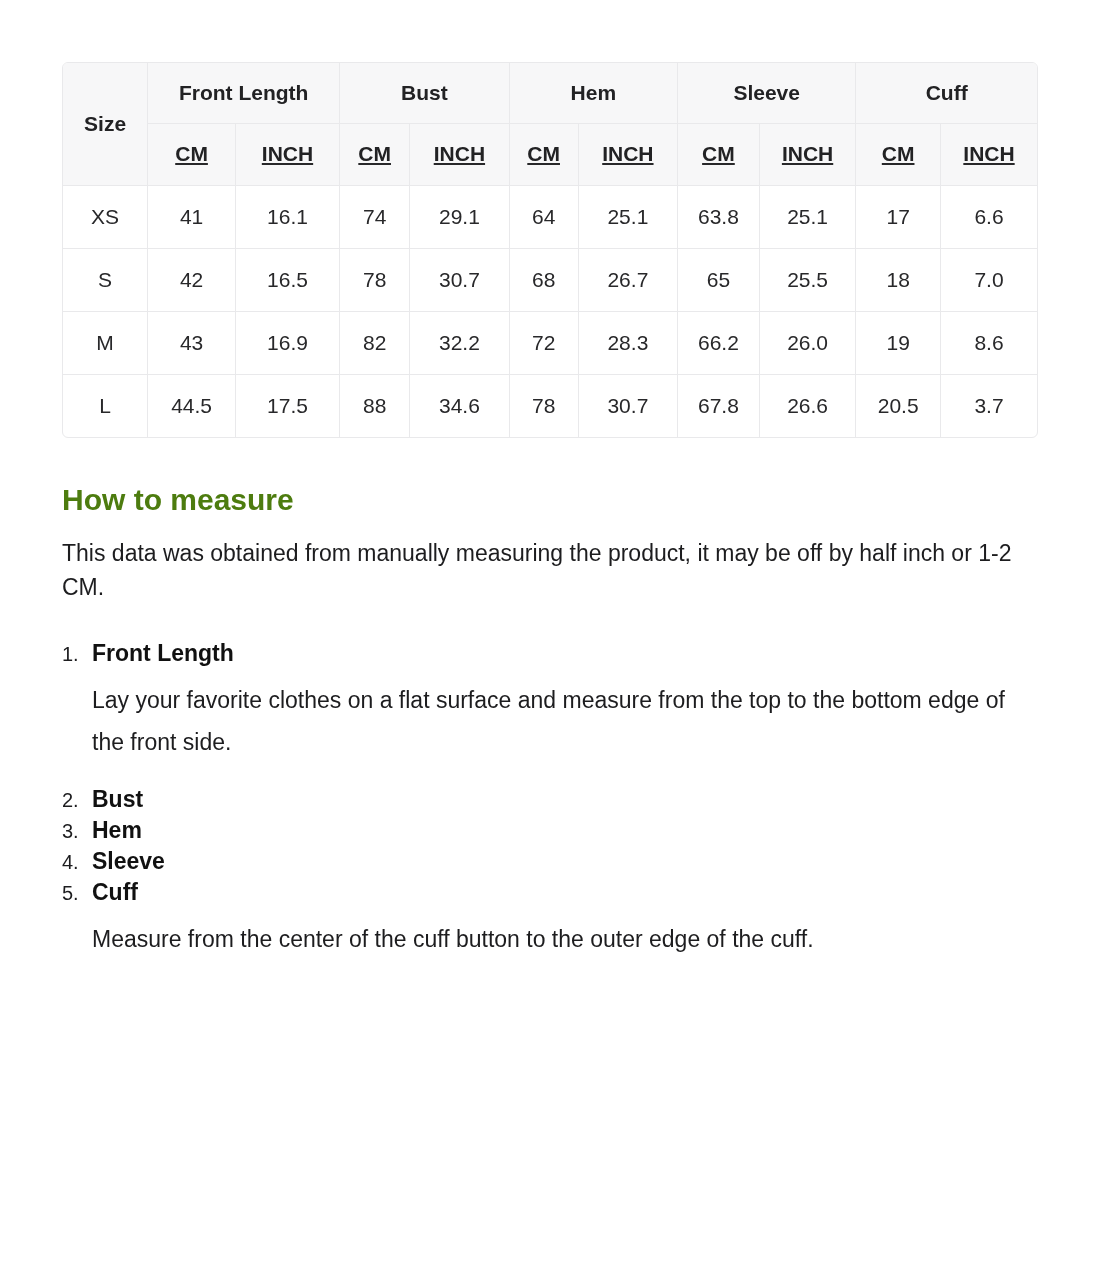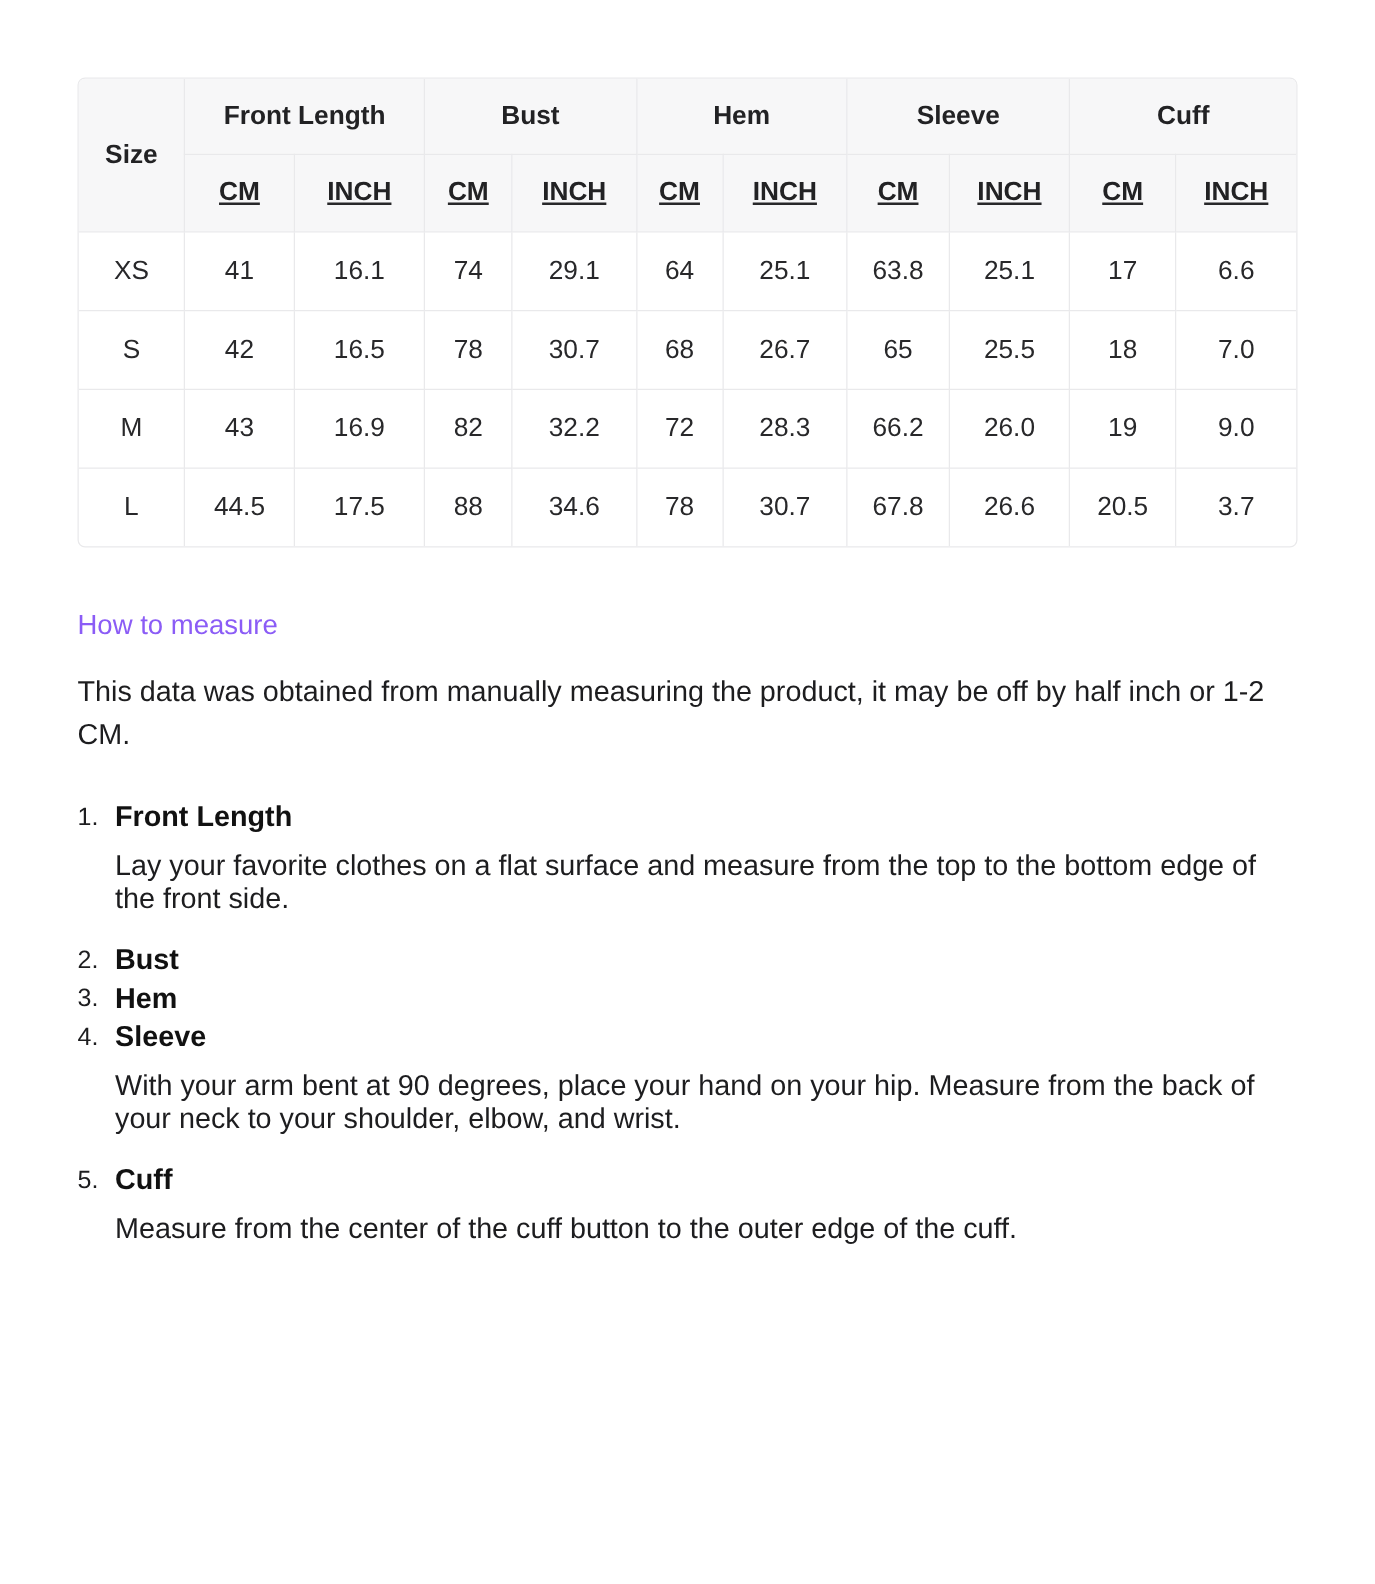--- a/index.html
+++ b/index.html
@@ -55,23 +55,23 @@
   col.c-bu-in { width: 10.2%; }
   col.c-he-cm { width: 7.1%; }
   col.c-he-in { width: 10.2%; }
   col.c-sl-cm { width: 8.4%; }
   col.c-sl-in { width: 9.9%; }
   col.c-cu-cm { width: 8.7%; }
   col.c-cu-in { width: 9.9%; }
 
   
   .section-title {
-    font-size: 22px;
-    font-weight: normal;
-    color: #8b5cf6;
+    font-size: 30px;
+    font-weight: bold;
+    color: #4d7c0f;
     margin: 44px 0 18px 0;
     line-height: 36px;
   }
   .section-intro {
     font-size: 23px;
     line-height: 34px;
     color: #1d1d1f;
     margin: 2px 0 34px 0;
   }
   .measure-list { margin: 0; padding: 0; }
@@ -86,21 +86,21 @@
   }
   .item-body { flex: 1; }
   .item-title {
     font-size: 23px;
     font-weight: bold;
     line-height: 30px;
     color: #111111;
   }
   .item-desc {
     font-size: 23px;
-    line-height: 26px;
+    line-height: 42px;
     color: #1d1d1f;
     margin: 11px 0 21px 0;
   }
 </style>
 </head>
 <body>
 
 <div class="page">
 
   <div class="table-wrap">
@@ -171,21 +171,21 @@
           <td>M</td>
           <td>43</td>
           <td>16.9</td>
           <td>82</td>
           <td>32.2</td>
           <td>72</td>
           <td>28.3</td>
           <td>66.2</td>
           <td>26.0</td>
           <td>19</td>
-          <td>9.0</td>
+          <td>8.6</td>
         </tr>
         <tr class="data-row">
           <td>L</td>
           <td>44.5</td>
           <td>17.5</td>
           <td>88</td>
           <td>34.6</td>
           <td>78</td>
           <td>30.7</td>
           <td>67.8</td>
@@ -221,21 +221,20 @@
       <div class="item-num">3.</div>
       <div class="item-body">
         <div class="item-title">Hem</div>
       </div>
     </div>
 
     <div class="measure-item">
       <div class="item-num">4.</div>
       <div class="item-body">
         <div class="item-title">Sleeve</div>
-        <p class="item-desc">With your arm bent at 90 degrees, place your hand on your hip. Measure from the back of your neck to your shoulder, elbow, and wrist.</p>
       </div>
     </div>
 
     <div class="measure-item">
       <div class="item-num">5.</div>
       <div class="item-body">
         <div class="item-title">Cuff</div>
         <p class="item-desc">Measure from the center of the cuff button to the outer edge of the cuff.</p>
       </div>
     </div>

